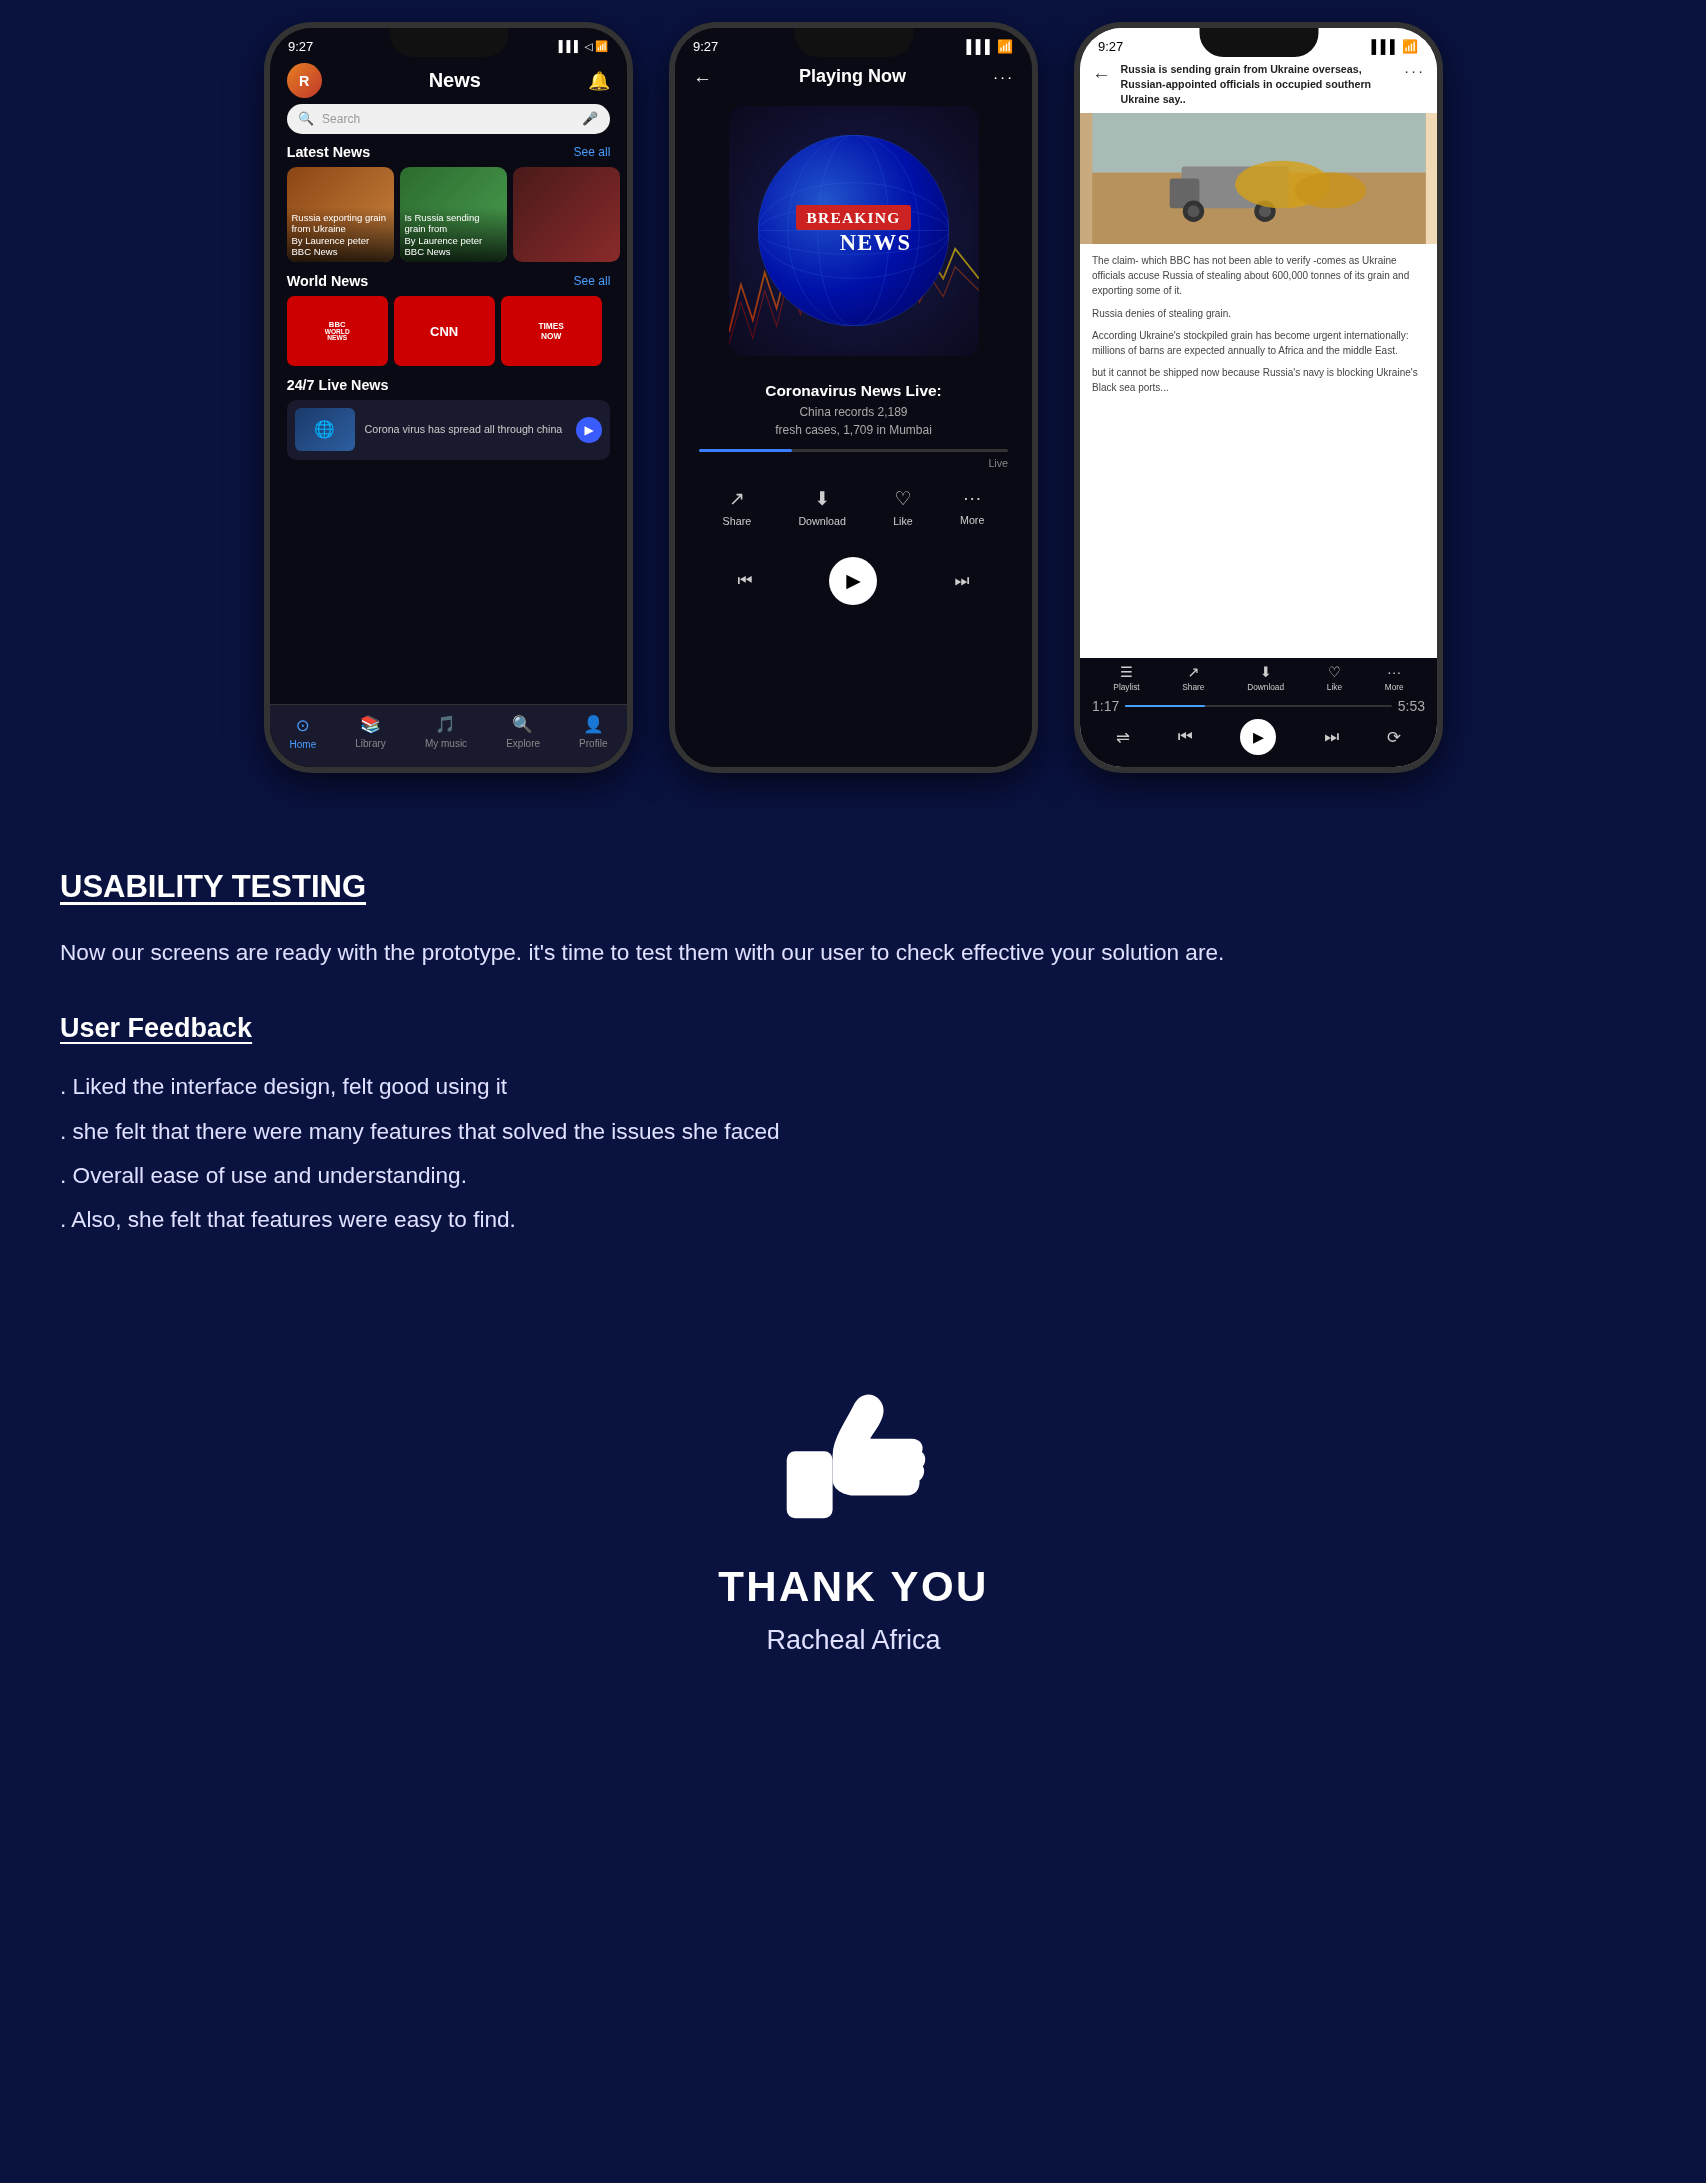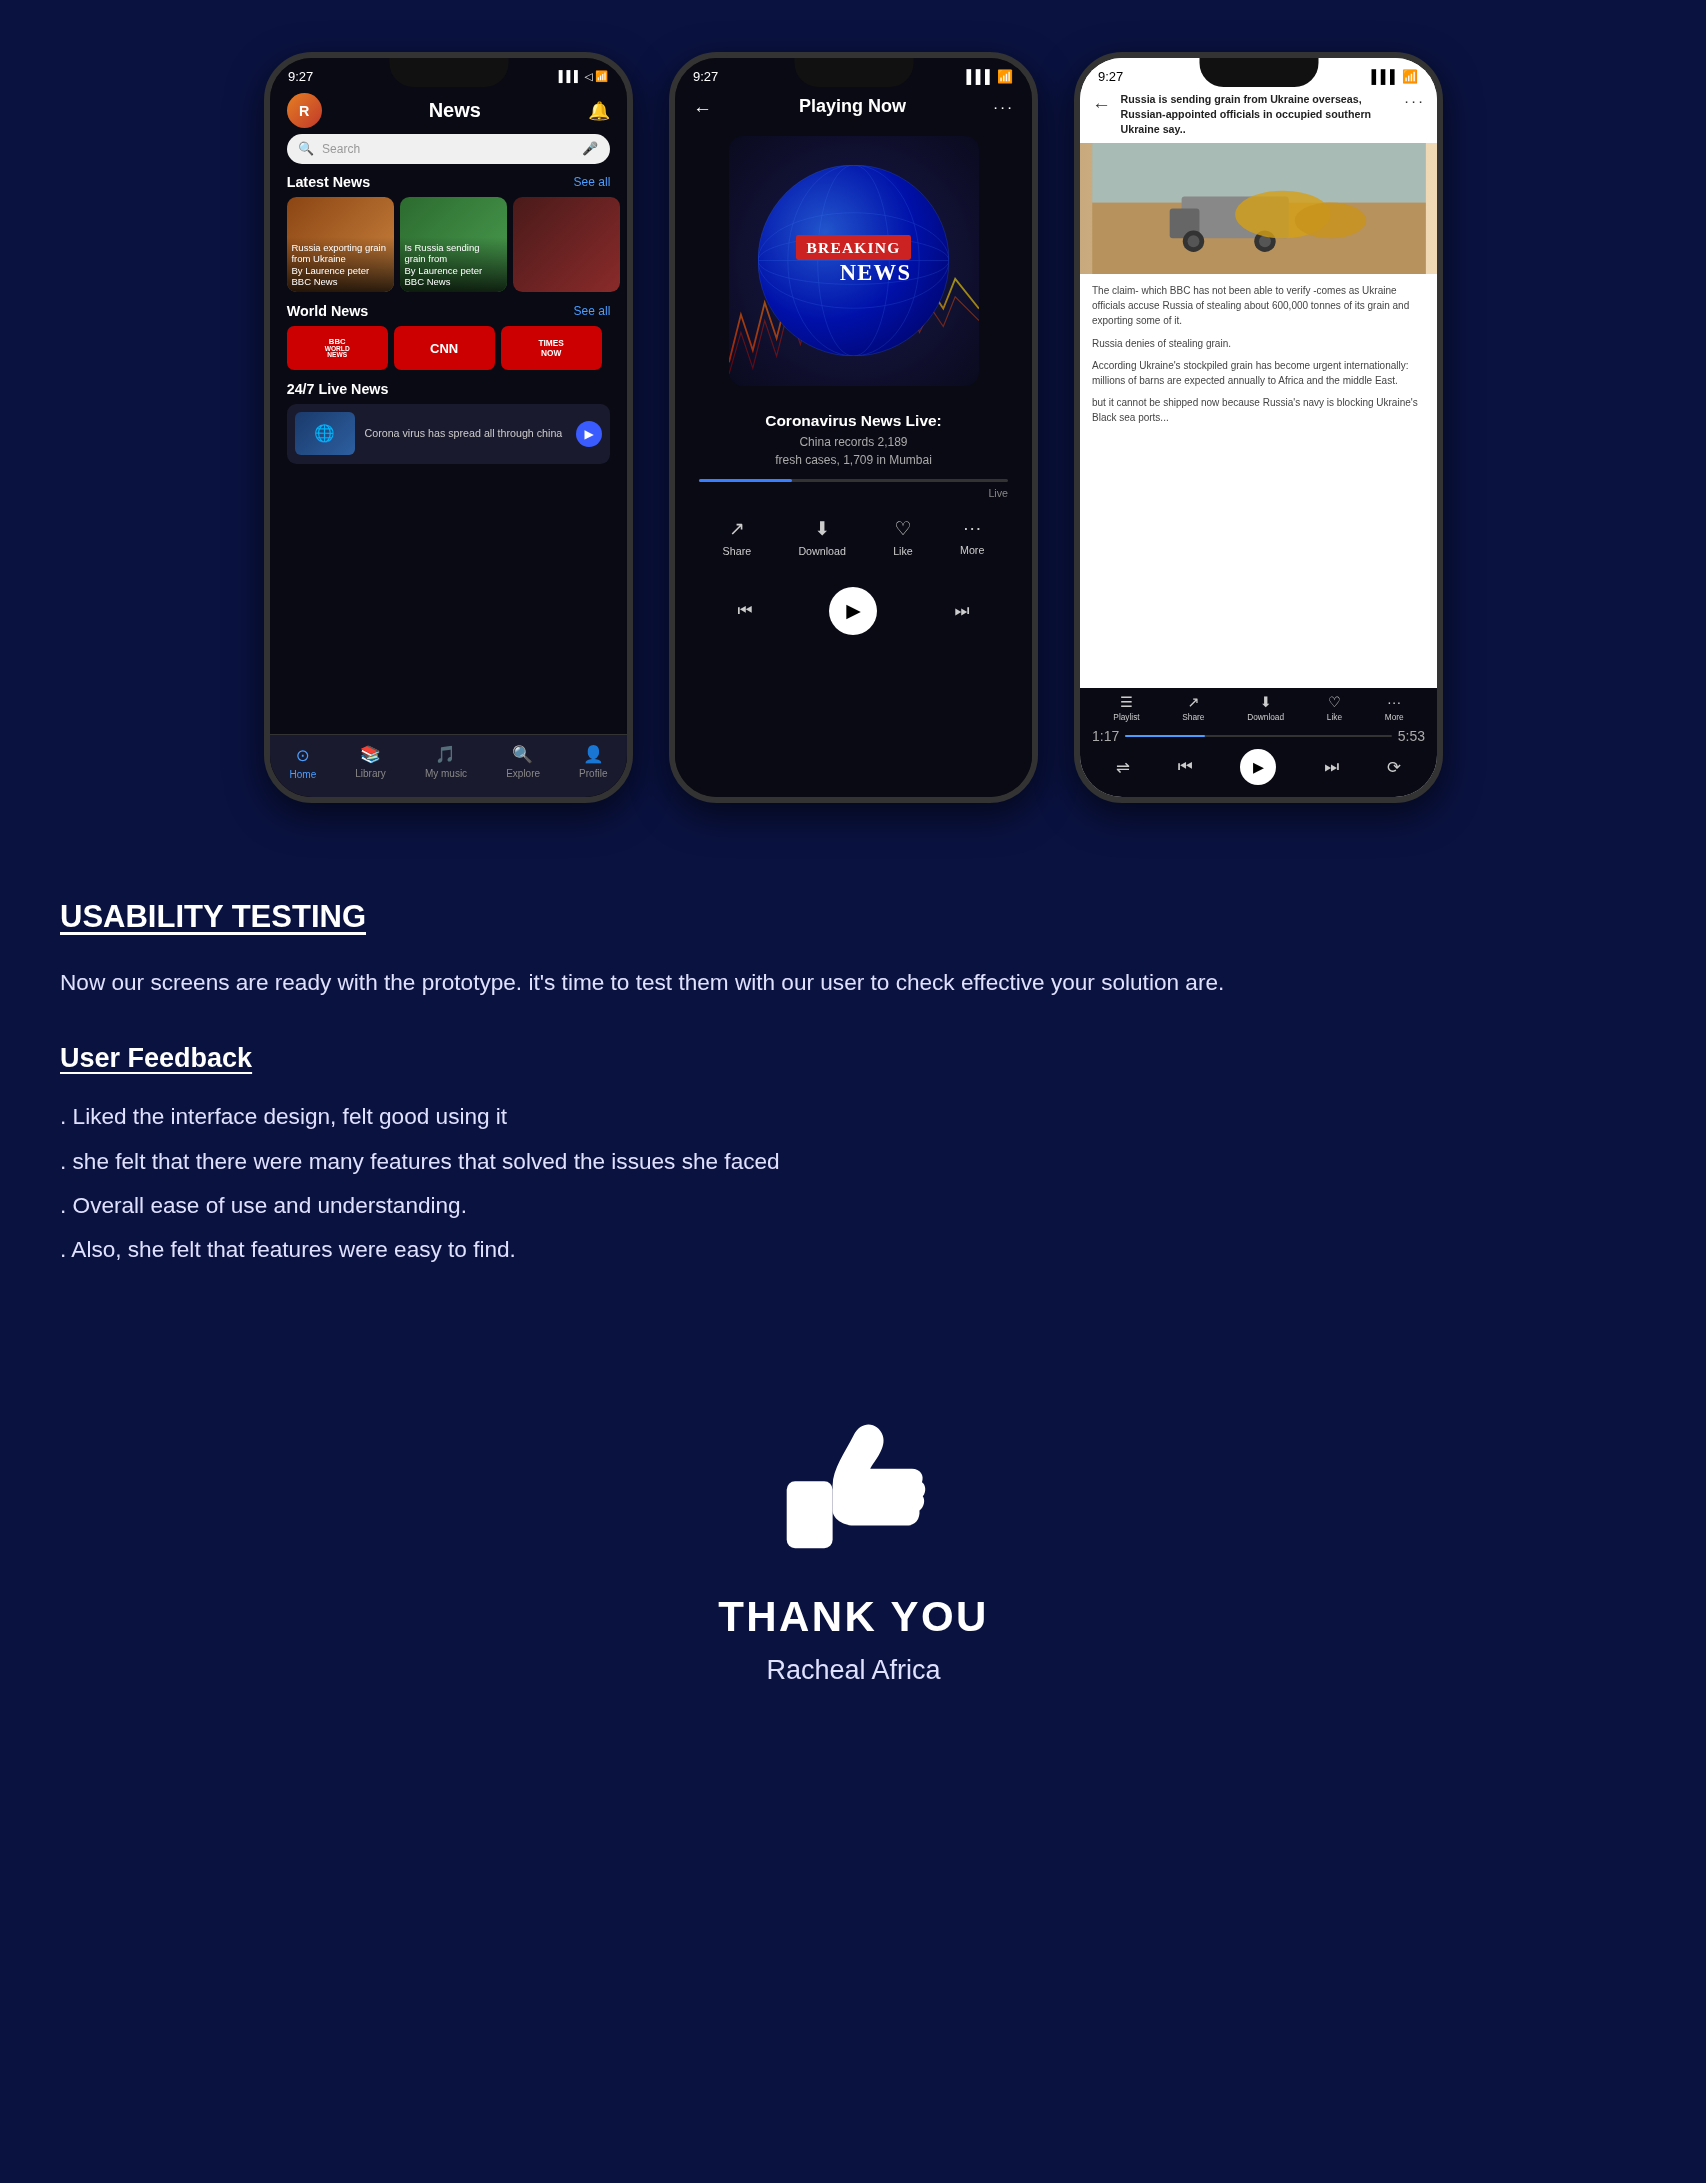--- a/index.html
+++ b/index.html
@@ -10,21 +10,21 @@
       width: 1707px;
       min-height: 2183px;
     }
 
     
     .phones-section {
       display: flex;
       justify-content: center;
       align-items: flex-start;
       gap: 36px;
-      padding: 52px 83px 48px;
+      padding: 22px 83px 48px;
     }
 
     
     .phone {
       width: 369px;
       height: 751px;
       background: #111;
       border-radius: 48px;
       border: 6px solid #333;
       overflow: hidden;
@@ -112,21 +112,21 @@
 
     
     .nc1 { background: linear-gradient(135deg, #8B4513, #CD853F); }
     .nc2 { background: linear-gradient(135deg, #2c6b2f, #4a9e50); }
 
     .p1-brands {
       display: flex; gap: 6px; padding: 0 16.7px 10.7px;
     }
     .p1-brand {
       border-radius: 7.2px;
-      width: 101px; height: 44px;
+      width: 101px; height: 70px;
       display: flex; align-items: center; justify-content: center;
       font-weight: 900; font-size: 13px;
     }
     .brand-bbc { background: #cc0000; color: #fff; flex-direction: column; line-height: 1; padding: 3.6px; }
     .brand-cnn { background: #cc0000; color: #fff; }
     .brand-times { background: #cc0000; color: #fff; font-size: 9.5px; padding: 2.4px; text-align: center; }
 
     .p1-live-card {
       margin: 0 16.7px;
       display: flex; align-items: center; gap: 9.5px;

